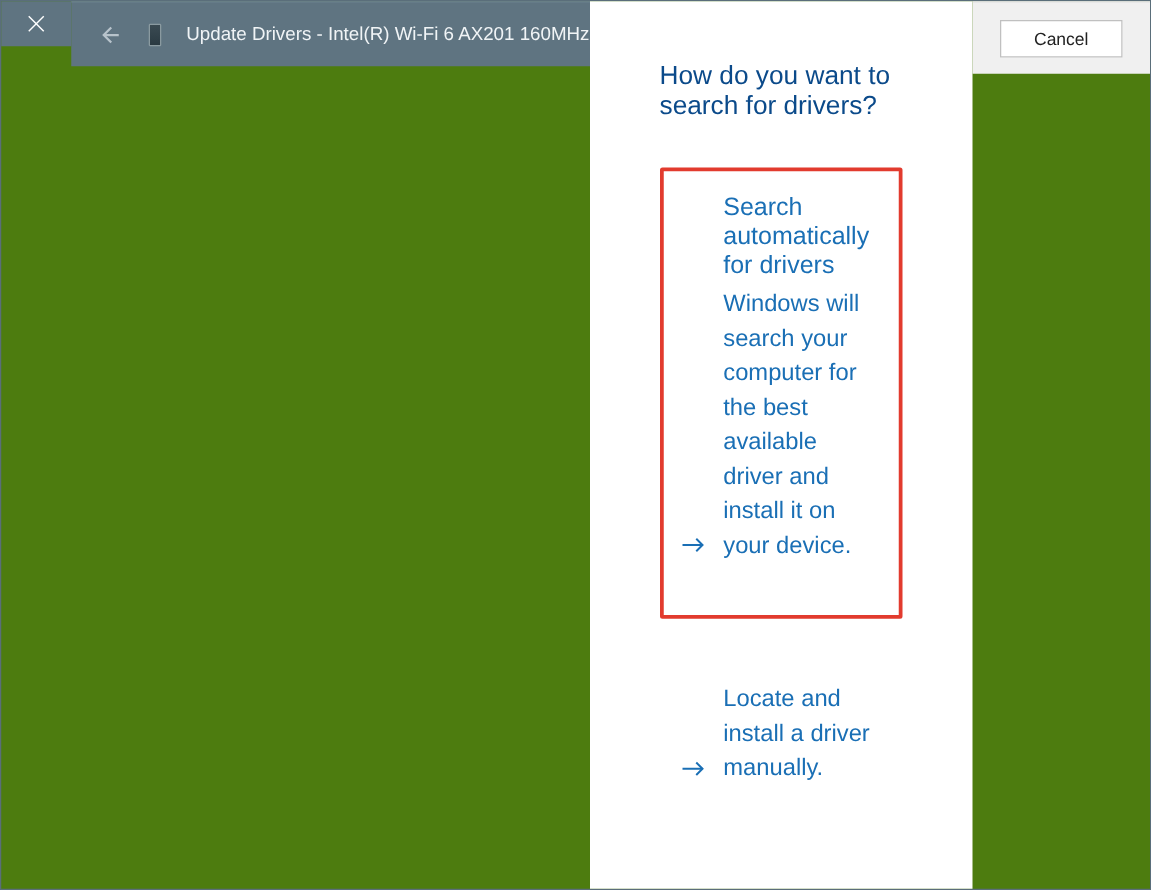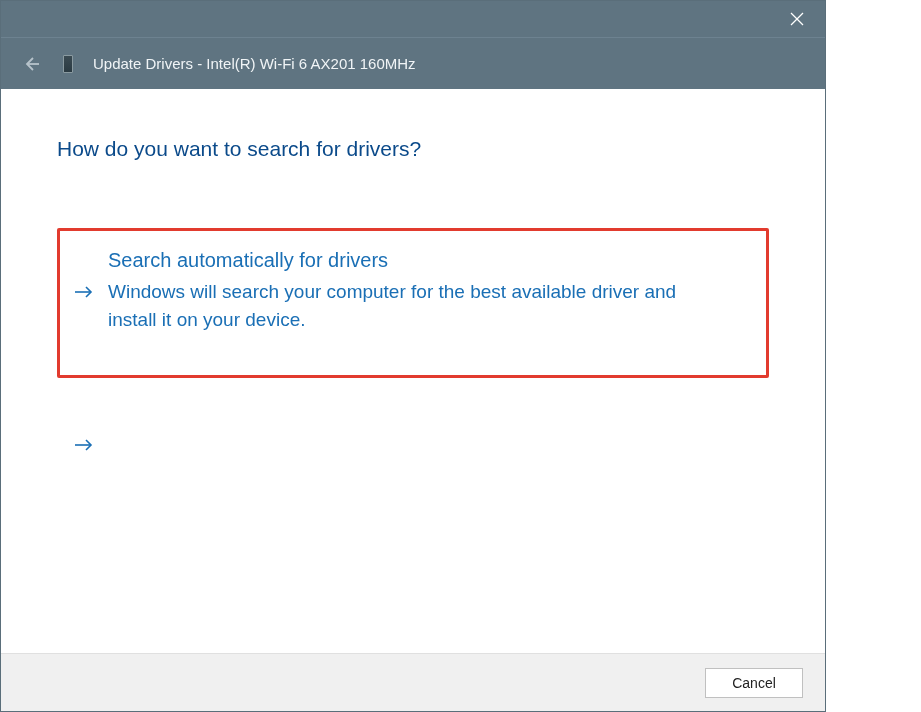--- a/index.html
+++ b/index.html
@@ -8,25 +8,25 @@
       box-sizing: border-box;
       font-family: "Segoe UI", Tahoma, sans-serif;
     }
     body {
       width: 921px;
       height: 712px;
       background: #fff;
       overflow: hidden;
     }
     .window {
-      width: 826px;
+      width: 921px;
       height: 712px;
       border: 1px solid #5a6e7a;
       display: flex;
-      flex-direction: column;
+      flex-direction: row;
       background: #4d7c0f;
     }
     .titlebar {
       height: 36px;
       background: #5f7481;
       display: flex;
       align-items: center;
       justify-content: flex-end;
       padding: 0 16px;
     }
@@ -86,26 +86,26 @@
     }
     .content {
       flex: 1;
       padding: 48px 56px 0 56px;
       background: #fff;
     }
     .page-title {
       color: #0b4a8a;
       font-size: 21px;
       font-weight: 400;
-      margin-bottom: 67px;
+      margin-bottom: 37px;
     }
     .option {
       padding: 18px 14px 48px 14px;
       display: flex;
-      align-items: center;
+      align-items: flex-end;
       gap: 14px;
       cursor: pointer;
       max-width: 720px;
       border: 3px solid transparent;
     }
     .option.highlighted {
       border: 3px solid #e23b2e;
       border-radius: 2px;
       padding-bottom: 42px;
       margin-bottom: 30px;
@@ -204,20 +204,21 @@
     </div>
 
     <div class="option">
       <div class="opt-arrow">
         <svg width="20" height="16" viewBox="0 0 20 16">
           <line x1="1" y1="8" x2="17" y2="8"></line>
           <polyline points="12,3 17,8 12,13"></polyline>
         </svg>
       </div>
       <div class="opt-body">
+        <div class="opt-desc">Locate and install a driver manually.</div>
       </div>
     </div>
   </div>
 
   <div class="footer">
     <button class="cancel-btn">Cancel</button>
   </div>
 
 </div>
 

